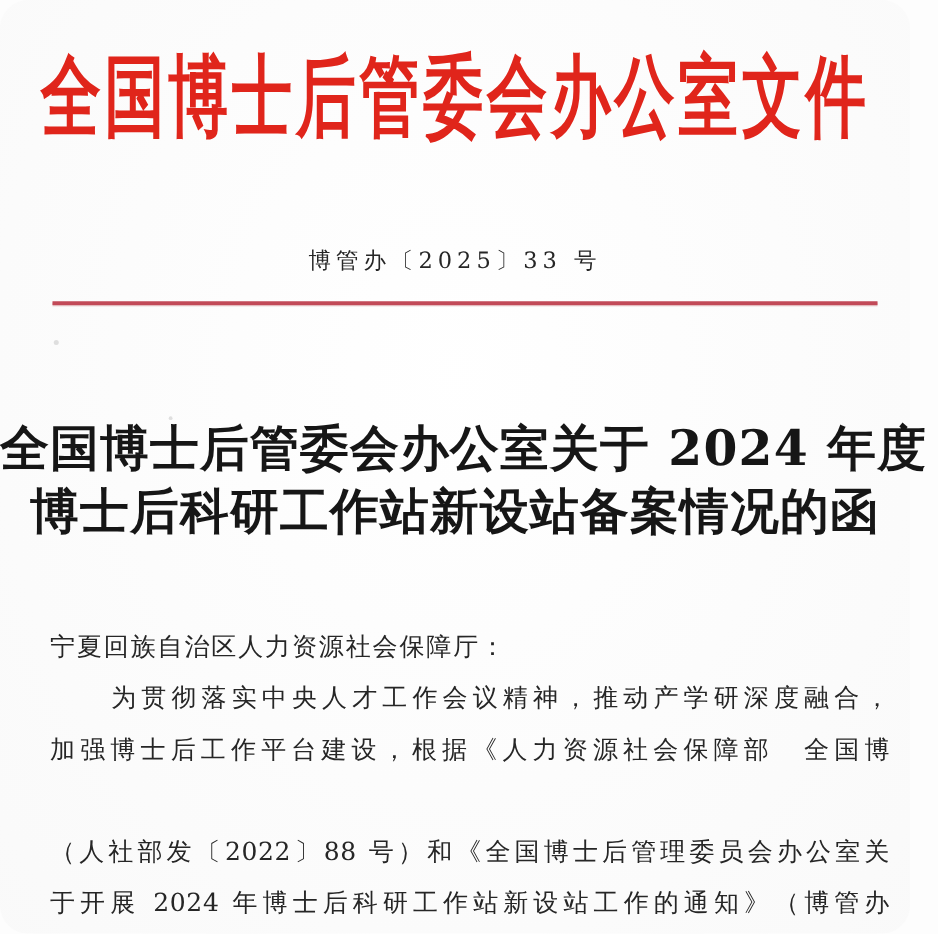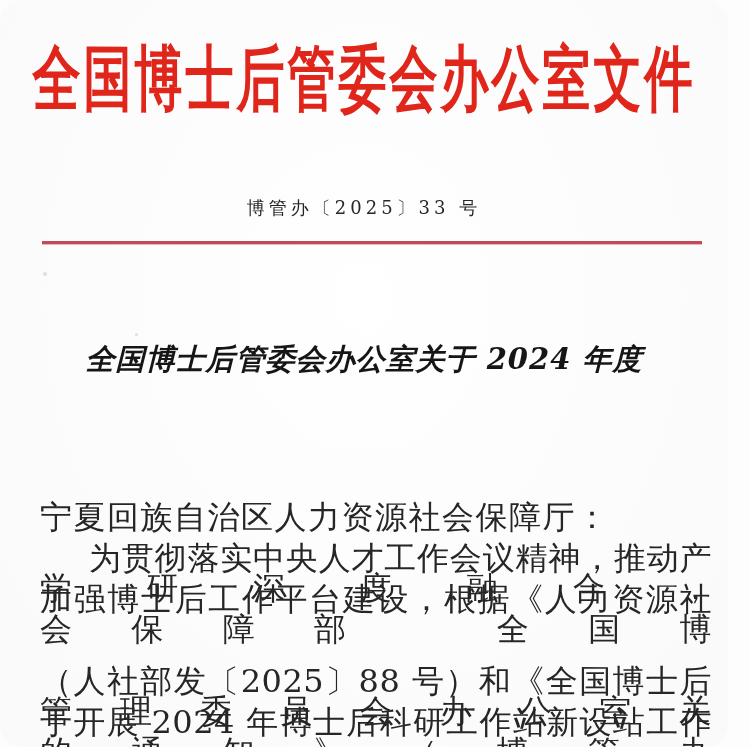--- a/index.html
+++ b/index.html
@@ -57,35 +57,34 @@
     box-shadow: 0 1px 0 rgba(180,60,70,0.35);
   }
   
   .title-block {
     position: absolute;
     top: 334px; left: 0; right: 0;
     text-align: center;
     color: var(--title_ink);
   }
   .title-line {
-    font-size: 29px;
+    font-size: 39px;
     font-weight: 700;
     line-height: 50px;
     letter-spacing: 1px;
     white-space: nowrap;
-    font-style: italic;
   }
   
   .body-line {
     position: absolute;
     left: 40px;
     width: 672px;
     height: 32px;
     color: var(--ink);
-    font-size: 32px;
+    font-size: 20px;
     line-height: 30px;
     white-space: nowrap;
   }
   .salutation { top: 502px; letter-spacing: 1.5px; text-align: left; }
   .justified {
     white-space: normal;
     text-align: justify;
     text-align-last: justify;
     text-justify: inter-character;
     letter-spacing: 0.5px;
@@ -107,29 +106,30 @@
 <div class="page">
 
   <div class="red-head">全国博士后管委会办公室文件</div>
 
   <div class="doc-no">博管办〔2025〕33 号</div>
 
   <div class="red-rule"></div>
 
   <div class="title-block">
     <div class="title-line">全国博士后管委会办公室关于 2024 年度</div>
+    <div class="title-line">博士后科研工作站新设站备案情况的函</div>
   </div>
 
   <div class="body-line salutation">宁夏回族自治区人力资源社会保障厅：</div>
 
   <div class="body-line justified indented" style="top:543px">为贯彻落实中央人才工作会议精神，推动产学研深度融合，</div>
 
   <div class="body-line justified" style="top:584px">加强博士后工作平台建设，根据《人力资源社会保障部　全国博</div>
 
 
-  <div class="body-line justified" style="top:666px">（人社部发〔2025〕88 号）和《全国博士后管理委员会办公室关</div>
+  <div class="body-line justified" style="top:666px">（人社部发〔2022〕88 号）和《全国博士后管理委员会办公室关</div>
 
   <div class="body-line justified" style="top:707px">于开展 2024 年博士后科研工作站新设站工作的通知》（博管办</div>
 
   <div class="speck s1"></div>
   <div class="speck s2"></div>
 
 </div>
 
 </body></html>

